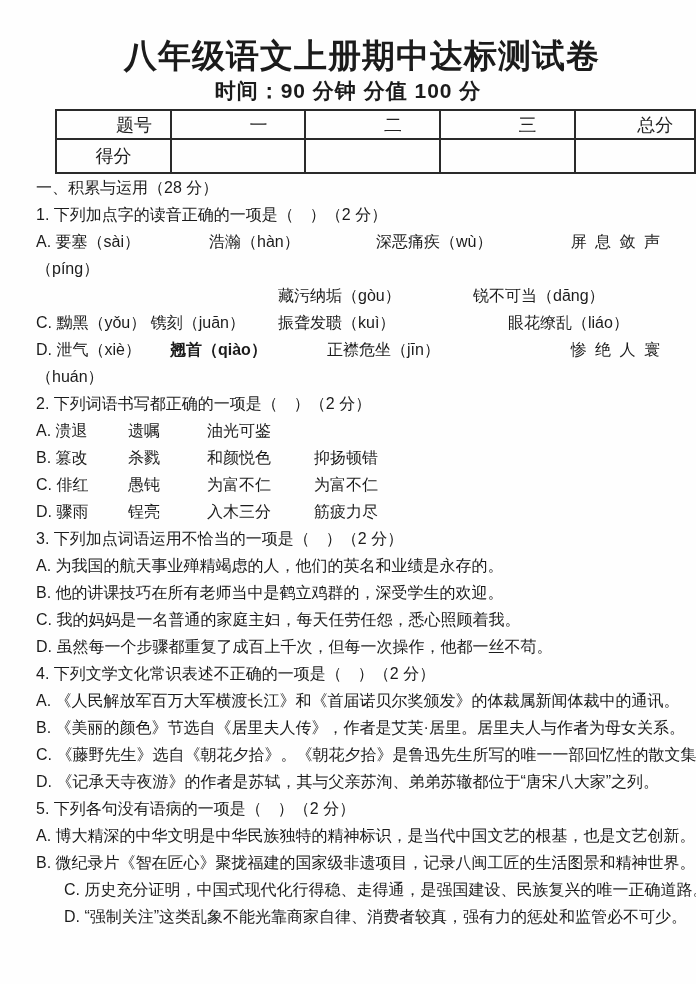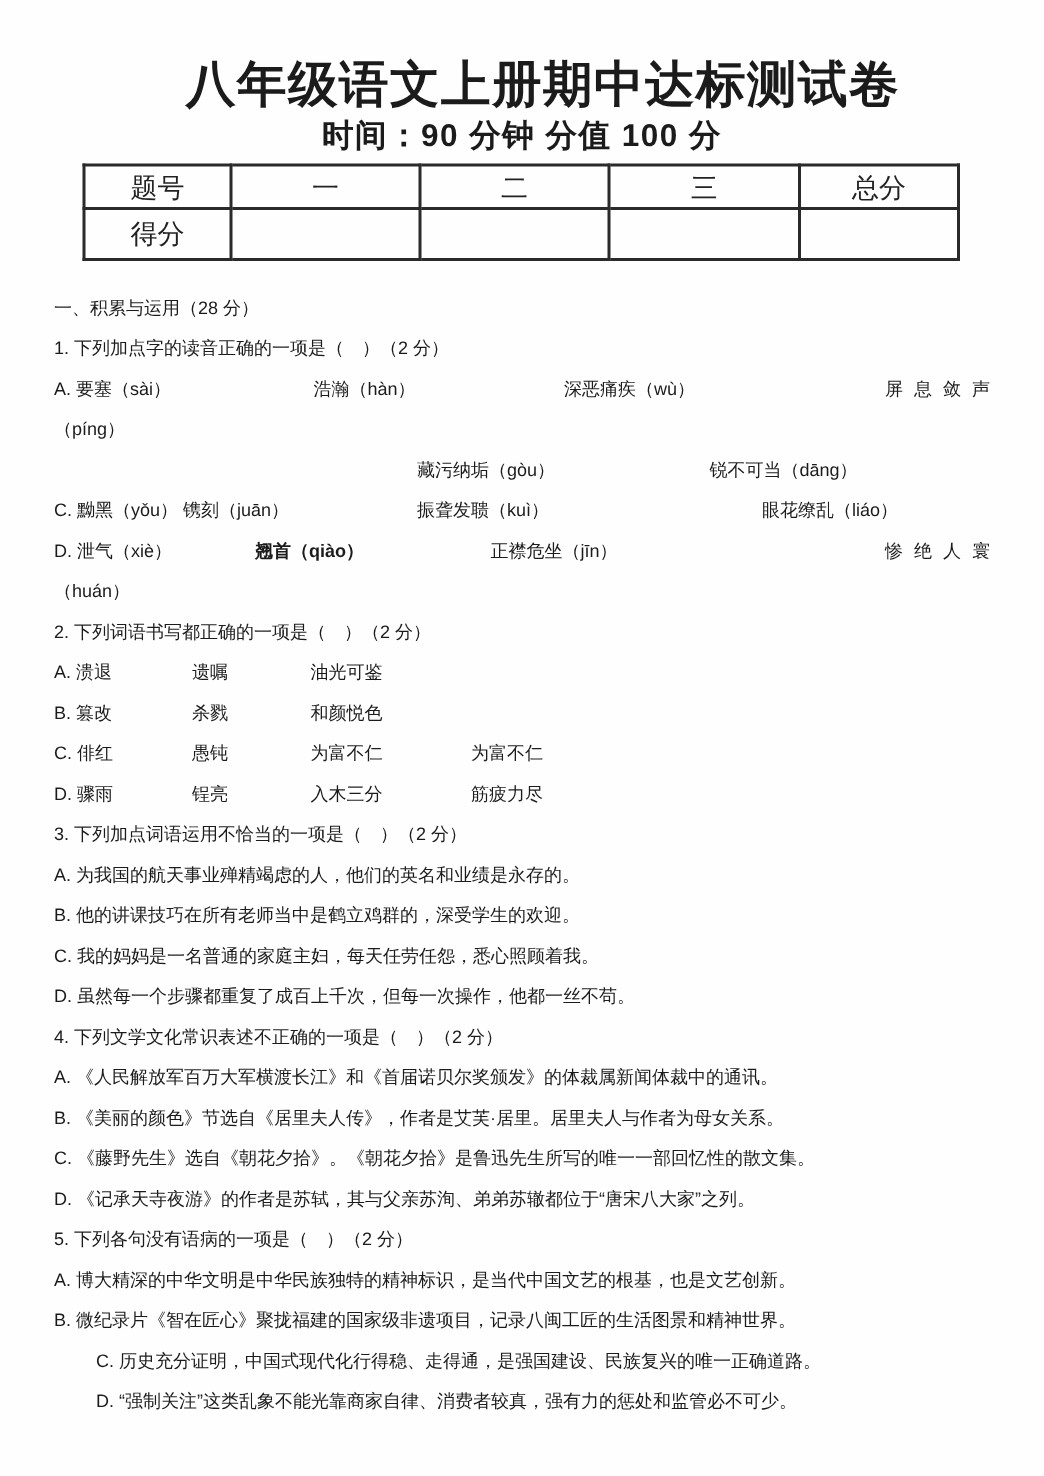--- a/index.html
+++ b/index.html
@@ -17,26 +17,26 @@
     margin-top:1px; letter-spacing:1px; line-height:24px;
   }
   table.score-table {
     border-collapse:collapse; margin:6px 0 0 55px;
     table-layout:fixed;
   }
   table.score-table td {
     border:2px solid #2a2a2a; text-align:center; vertical-align:middle;
     font-size:18px; padding:0; color:#222;
   }
-  tr.hdr td { height:27px; }
+  tr.hdr td { height:27px;padding-left:41px; }
   tr.score td { height:32px; }
   .col0 { width:96px; } .col1 { width:124px; } .col2 { width:124px; }
   .col3 { width:125px; } .col4 { width:104px; }
 
-  .content { margin:18px 34px 0 36px; font-size:12px; }
+  .content { margin:0 34px 0 36px; font-size:16px; }
   .ln { height:27px; line-height:27px; white-space:nowrap; position:relative; }
   .seg { position:absolute; top:0; }
   .q1a-2 { left:173px; } .q1a-3 { left:340px; }
   .q1b-2 { left:242px; } .q1b-3 { left:437px; }
   .q1c-2 { left:242px; } .q1c-3 { left:472px; }
   .q1d-2 { left:134px;font-weight:bold; } .q1d-3 { left:291px; }
   .flush-right { right:0; letter-spacing:2px; }
   .grid4 { display:grid; grid-template-columns:92px 79px 107px auto; }
   .indent { padding-left:28px; }
 </style>
@@ -99,20 +99,21 @@
     <div class="ln">2. 下列词语书写都正确的一项是（　）（2 分）</div>
     <div class="ln grid4">
       <span>A. 溃退</span>
       <span>遗嘱</span>
       <span>油光可鉴</span>
     </div>
     <div class="ln grid4">
       <span>B. 篡改</span>
       <span>杀戮</span>
       <span>和颜悦色</span>
+      <span>抑扬顿错</span>
     </div>
     <div class="ln grid4">
       <span>C. 俳红</span>
       <span>愚钝</span>
       <span>为富不仁</span>
       <span>为富不仁</span>
     </div>
     <div class="ln grid4">
       <span>D. 骤雨</span>
       <span>锃亮</span>

